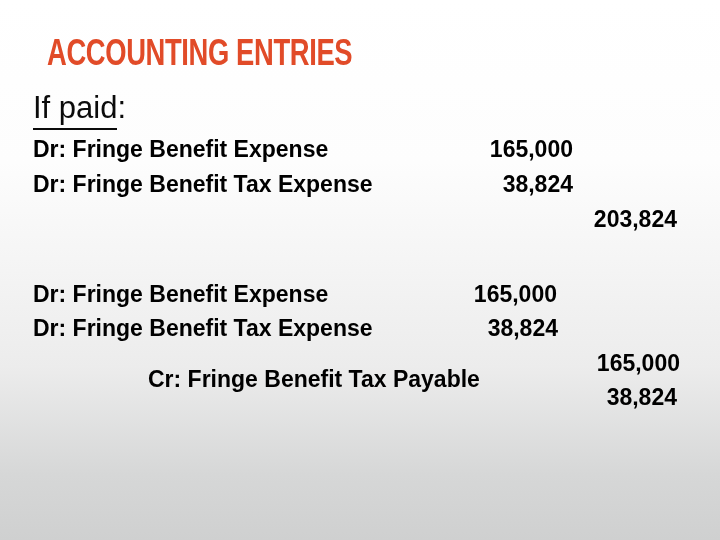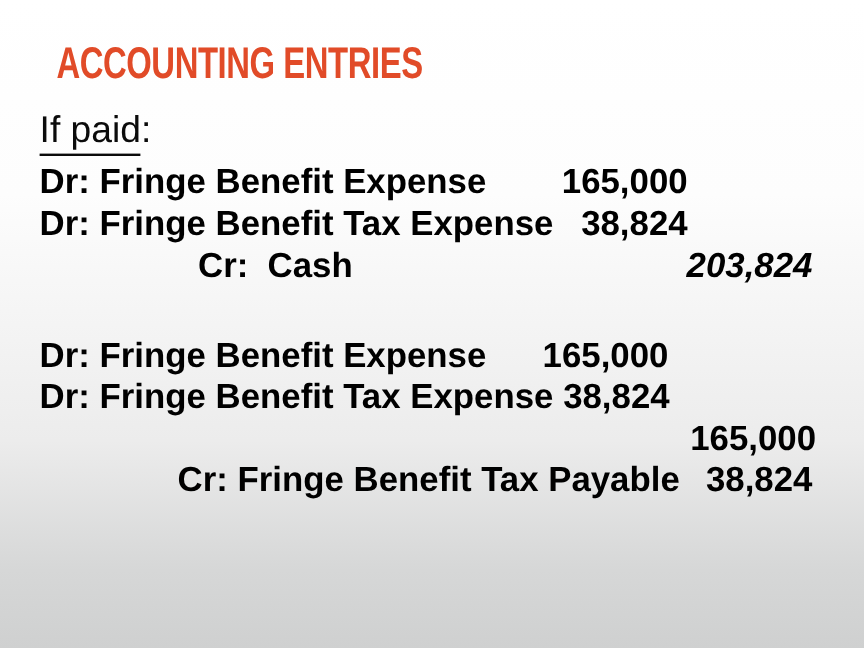--- a/index.html
+++ b/index.html
@@ -40,62 +40,61 @@
   }
   .section-heading .underlined {
     border-bottom: 2px solid #0b0b0b;
     padding-bottom: 3px;
     text-align: center;
   }
   .h1 { left: 33px; top: 92px; }
   .h2 { left: 33px; top: 240px; }
   .jrow-label, .jrow-amount {
     position: absolute;
-    font-size: 29px;
+    font-size: 23px;
     font-weight: bold;
     color: #000000;
     line-height: 1;
     white-space: pre;
     letter-spacing: 0px;
   }
   
   .s1r1-label { left: 33px;  top: 138px; }
   .s1r1-amt   { right: 147px; top: 138px; }
   .s1r2-label { left: 33px;  top: 173px; }
   .s1r2-amt   { right: 147px; top: 173px; }
   .s1r3-label { left: 165px; top: 208px; }
-  .s1r3-amt   { right: 43px;  top: 208px; font-style: italic; }
+  .s1r3-amt   { right: 43px;  top: 208px; }
   
   .s2r1-label { left: 33px;  top: 283px; }
   .s2r1-amt   { right: 163px; top: 283px; }
   .s2r2-label { left: 33px;  top: 317px; }
   .s2r2-amt   { right: 162px; top: 317px; }
   .s2r3-label { left: 155px; top: 352px; }
   .s2r3-amt   { right: 40px;  top: 352px; }
-  .s2r4-label { left: 148px; top: 386px; }
+  .s2r4-label { left: 148px; top: 368px; }
   .s2r4-amt   { right: 43px;  top: 386px; }
 </style>
 </head>
 <body>
 
 <div class="slide">
 
   <div class="slide-title">ACCOUNTING ENTRIES</div>
 
   <div class="section-heading h1">
     <span class="underlined">If paid</span><span>:</span>
   </div>
 
   <div class="jrow-label s1r1-label">Dr: Fringe Benefit Expense</div>
   <div class="jrow-amount s1r1-amt">165,000</div>
 
   <div class="jrow-label s1r2-label">Dr: Fringe Benefit Tax Expense</div>
   <div class="jrow-amount s1r2-amt">38,824</div>
 
-  <div class="jrow-label s1r3-label">Cr:  Cash</div>
   <div class="jrow-amount s1r3-amt">203,824</div>
 
 
   <div class="jrow-label s2r1-label">Dr: Fringe Benefit Expense</div>
   <div class="jrow-amount s2r1-amt">165,000</div>
 
   <div class="jrow-label s2r2-label">Dr: Fringe Benefit Tax Expense</div>
   <div class="jrow-amount s2r2-amt">38,824</div>
 
   <div class="jrow-amount s2r3-amt">165,000</div>

